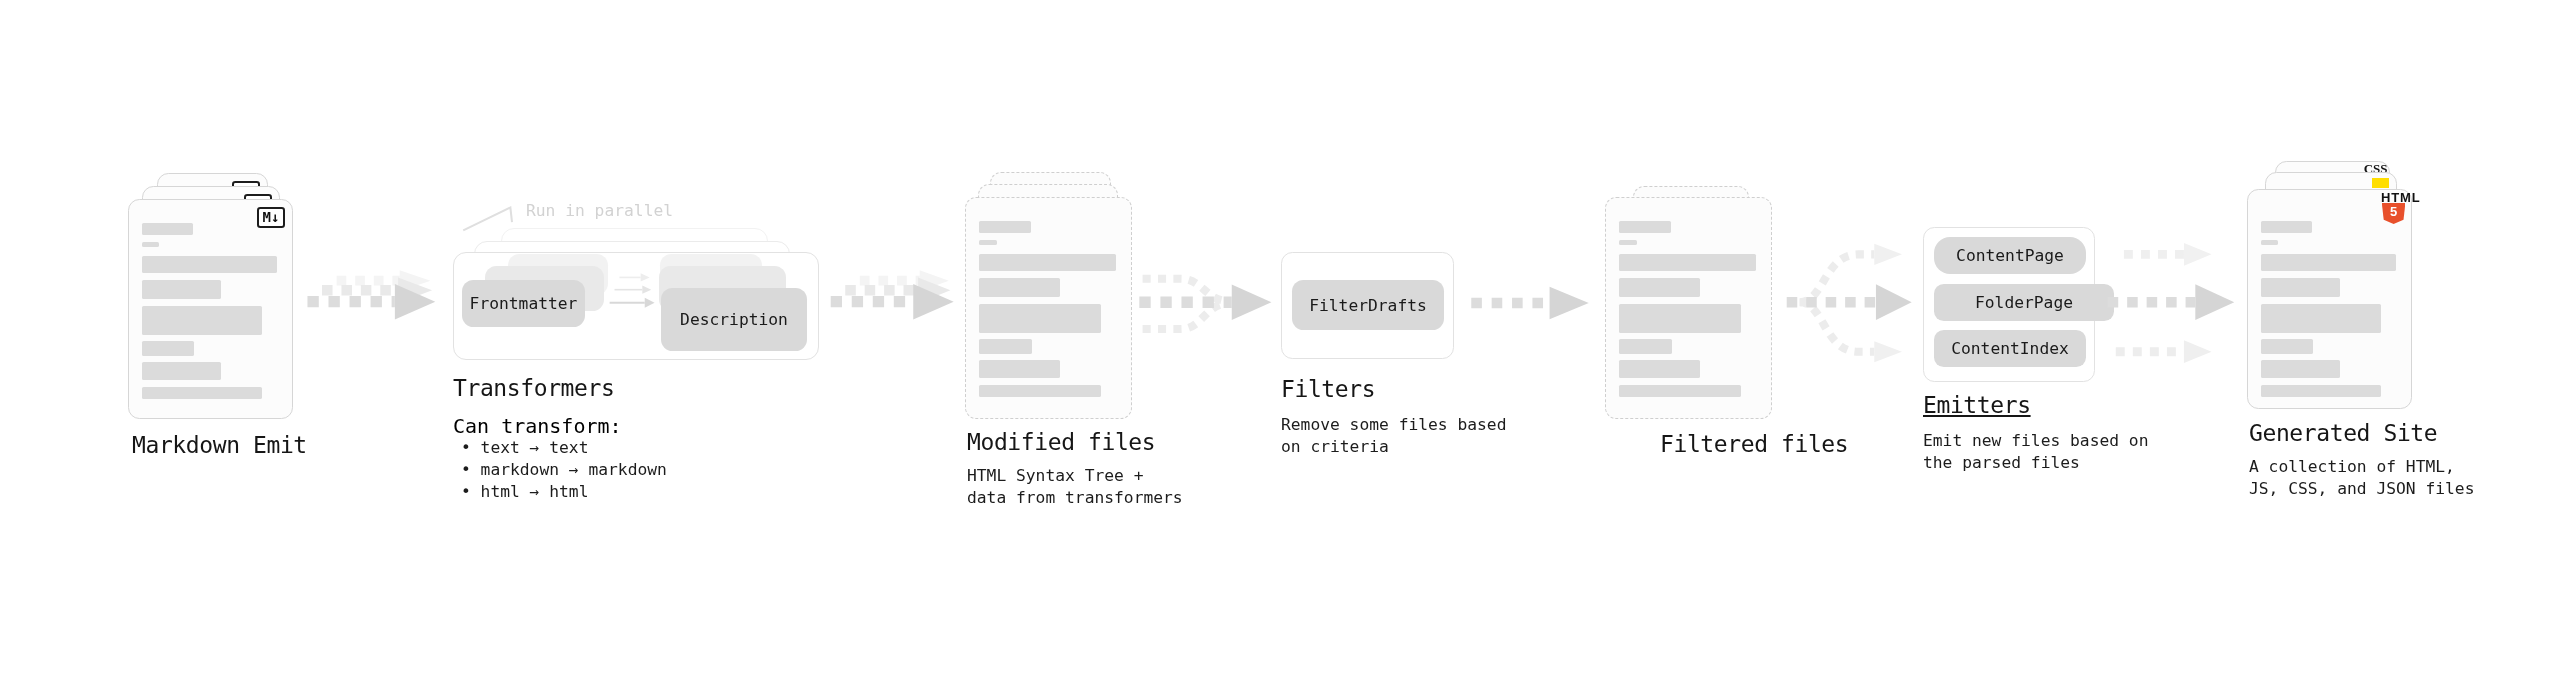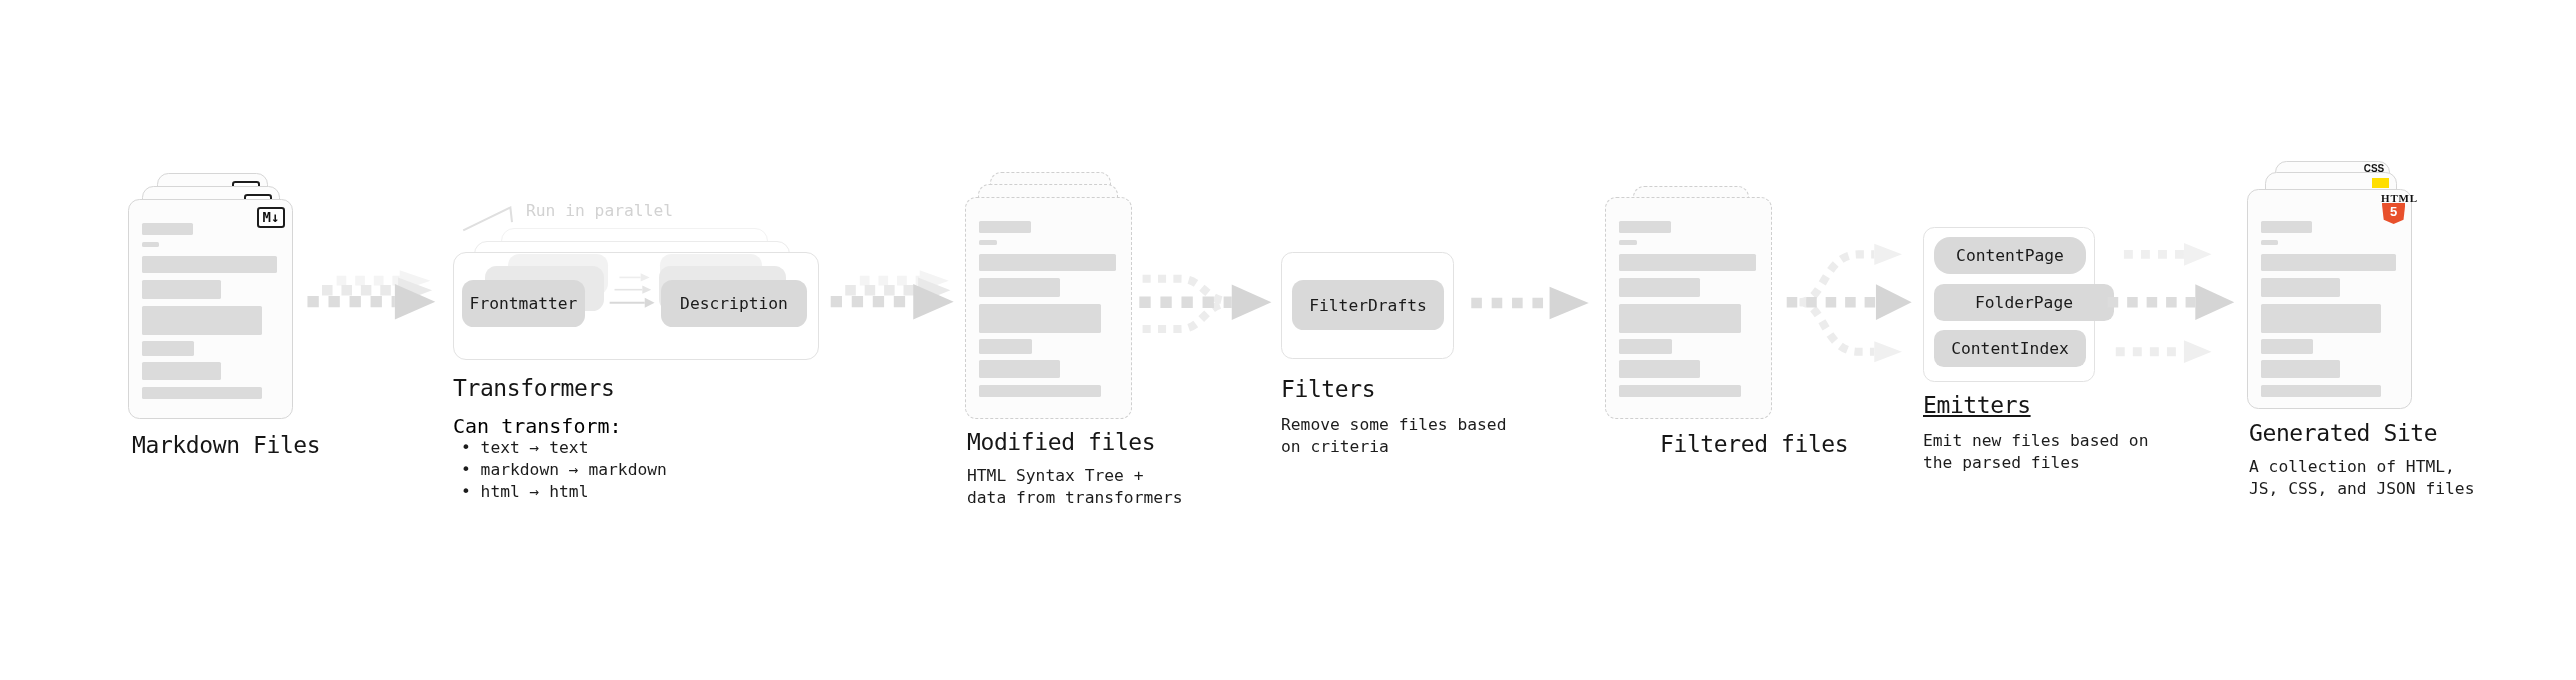--- a/index.html
+++ b/index.html
@@ -34,25 +34,25 @@
   .panel.ghost1{border-color:#ebebeb;}
   .panel.ghost2{border-color:#f2f2f2;}
   .node{position:absolute;background:#d9d9d9;border-radius:11.4px;display:flex;align-items:center;justify-content:center;
         font-size:16.3px;color:#1a1a1a;white-space:nowrap;}
   .node.ghost1{background:#e9e9e9;}
   .node.ghost2{background:#f2f2f2;}
   .node.small{border-radius:9.8px;}
 
   
   .css-badge{position:absolute;top:3.3px;right:9px;width:16.3px;text-align:center;}
-  .css-text{font-family:Liberation Sans, sans-serif;font-weight:bold;font-size:10px;line-height:7.3px;color:#111;}
+  .css-text{font-family:Liberation Serif, serif;font-weight:bold;font-size:13px;line-height:7.3px;color:#111;}
   .css-bar{height:2.4px;background:#2e68e0;margin-top:0.8px;}
   .js-badge{position:absolute;top:4.9px;right:7.3px;width:17px;height:10.6px;background:#ffde00;}
   .html5-logo{position:absolute;top:4.1px;right:4.9px;width:25px;text-align:center;}
-  .html5-word{font-family:Liberation Serif, serif;font-weight:bold;font-size:11px;letter-spacing:0.8px;color:#111;line-height:8.1px;}
+  .html5-word{font-family:Liberation Sans, sans-serif;font-weight:bold;font-size:13px;letter-spacing:0.8px;color:#111;line-height:8.1px;}
   .html5-shield{width:23.6px;height:21px;margin:0.8px auto 0;background:#e8502b;
                 clip-path:polygon(0 0,100% 0,92% 80%,50% 100%,8% 80%);
                 color:#fff;font-family:"Liberation Sans",sans-serif;font-weight:bold;font-size:13px;
                 display:flex;align-items:center;justify-content:center;padding-bottom:3.3px;box-sizing:border-box;}
 </style>
 </head>
 <body>
 
 <div id="canvas">
 
@@ -69,21 +69,21 @@
         <div class="bar"></div>
           <div class="bar"></div>
           <div class="bar"></div>
           <div class="bar"></div>
         <div class="bar"></div>
           <div class="bar"></div>
           <div class="bar"></div>
           <div class="bar"></div>
       </div>
     </div>
-    <div class="title" style="left:132px;top:432px;">Markdown Files</div>
+    <div class="title" style="left:132px;top:432px;">Markdown Emit</div>
   </div>
 
   <svg class="abs" style="left:304px;top:258px;" width="138" height="89" viewBox="0 0 170 110">
     <g stroke="#f4f4f4" fill="#f4f4f4">
       <line x1="40" y1="28" x2="118" y2="28" stroke-width="12" stroke-dasharray="12 11"></line>
       <polygon points="118,15 156,28 118,41" stroke="none"></polygon>
     </g>
     <g stroke="#e9e9e9" fill="#e9e9e9">
       <line x1="22" y1="40" x2="116" y2="40" stroke-width="13" stroke-dasharray="13 11"></line>
       <polygon points="116,24 158,40 116,56" stroke="none"></polygon>
@@ -103,21 +103,21 @@
     <div class="panel ghost2" style="left:501px;top:228px;width:267px;height:109px;"></div>
     <div class="panel ghost1" style="left:474px;top:241px;width:316px;height:108px;"></div>
     <div class="panel" style="left:453px;top:252px;width:366px;height:108px;"></div>
 
     <div class="node ghost2" style="left:508px;top:254px;width:100px;height:41px;"></div>
     <div class="node ghost1" style="left:485px;top:266px;width:119px;height:45px;"></div>
     <div class="node" style="left:462px;top:280px;width:123px;height:47px;">Frontmatter</div>
 
     <div class="node ghost2" style="left:660px;top:254px;width:102px;height:41px;"></div>
     <div class="node ghost1" style="left:659px;top:266px;width:127px;height:45px;"></div>
-    <div class="node" style="left:661px;top:280px;width:146px;height:47px;">Description</div>
+    <div class="node" style="left:661px;top:288px;width:146px;height:63px;">Description</div>
 
     <svg class="abs" style="left:608px;top:270px;" width="49" height="41" viewBox="0 0 60 50">
       <g stroke="#ededed" fill="#ededed">
         <line x1="14" y1="9" x2="40" y2="9" stroke-width="2"></line>
           <polygon points="40,4 51,9 40,14" stroke="none"></polygon>
       </g>
       <g stroke="#e4e4e4" fill="#e4e4e4">
         <line x1="8" y1="24" x2="42" y2="24" stroke-width="2"></line>
           <polygon points="42,19 53,24 42,29" stroke="none"></polygon>
       </g>

